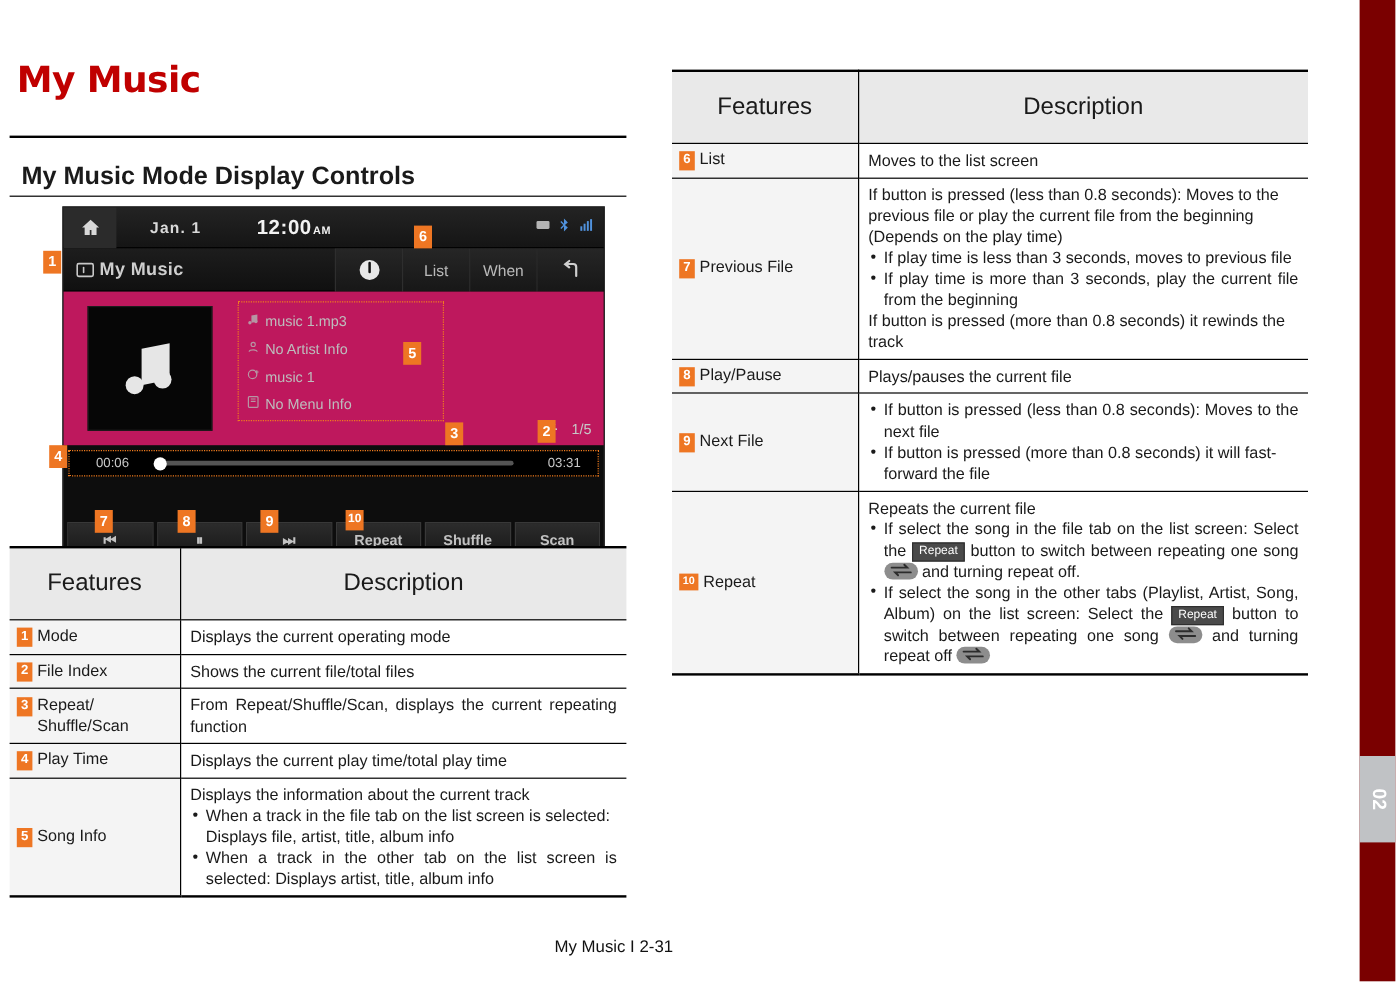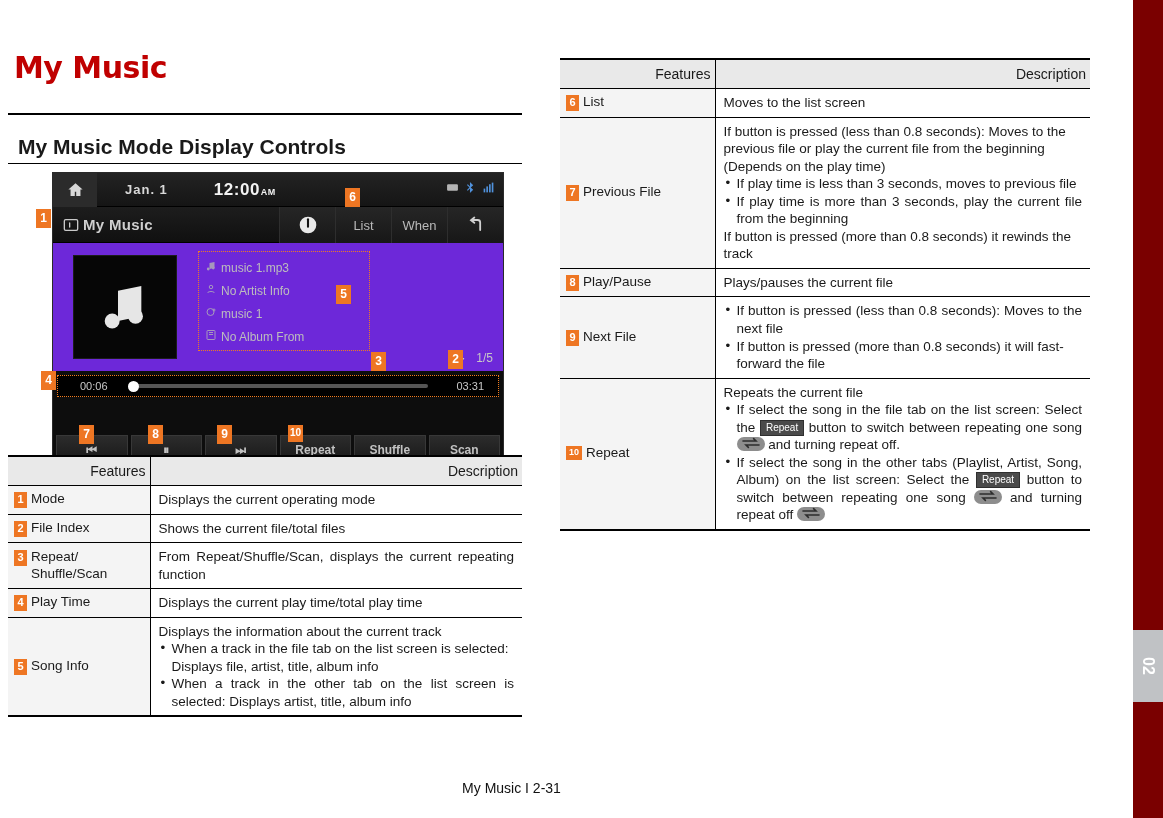--- a/index.html
+++ b/index.html
@@ -61,21 +61,21 @@
     border-bottom:1px solid #000; display:flex; align-items:center;
   }
   .hu-mode-label { color:#cfcfcf; font-size:15px; font-weight:bold; margin-left:30px; letter-spacing:0.3px;}
   .hu-topbtns { position:absolute; right:0; top:0; height:36px; display:flex; }
   .hu-topbtn {
     width:56px; height:36px; border-left:1px solid #2e2e2e;
     display:flex; align-items:center; justify-content:center;
     color:#b9b9b9; font-size:13px; background:linear-gradient(#262626,#171717);
   }
 
-  .hu-body { position:relative; height:128px; background:#6d28d9; }
+  .hu-body { position:relative; height:128px; background:#be185d; }
   .hu-albumart {
     position:absolute; left:20px; top:12px; width:104px; height:104px;
     background:#060606; border:1px solid #1c1c1c;
     display:flex; align-items:center; justify-content:center;
   }
   .hu-songinfo {
     position:absolute; left:145px; top:8px; width:172px; height:100px;
     border:1.5px dotted #f07c1f; padding:4px 6px;
   }
   .hu-song-row { display:flex; align-items:center; height:23px; color:#bdbdbd; font-size:12px; }
@@ -115,22 +115,22 @@
     font-family:"Liberation Sans", sans-serif;
   }
   .badge.small { font-size:10px; padding:3px 2px 4px 2px; }
 
   
   table.spec {
     border-collapse:collapse; width:100%; table-layout:fixed;
     font-size:13.5px; color:#1a1a1a;
   }
   table.spec th {
-    background:#e9e9e9; font-weight:normal; font-size:14px;
-    padding:6px 4px; text-align:right;
+    background:#e9e9e9; font-weight:normal; font-size:20px;
+    padding:18px 4px; text-align:center;
     border-bottom:1px solid #000;
   }
   table.spec thead tr { border-top:2px solid #000; }
   table.spec td { border-bottom:1px solid #000; padding:5px 8px; vertical-align:middle; }
   table.spec td.feat { background:#f4f4f4; border-right:1px solid #000; padding-left:6px; }
   table.spec tbody tr:last-child td { border-bottom:2px solid #000; }
   table.spec thead th:first-child { border-right:1px solid #000; }
 
   .featcell { display:flex; align-items:flex-start; gap:4px; }
   .featbadge {
@@ -272,21 +272,21 @@
           </span>
           <span>music 1</span>
         </div>
         <div class="hu-song-row">
           <span class="hu-song-ico">
             <svg width="12" height="12" viewBox="0 0 24 24" fill="none" stroke="#b5b5b5" stroke-width="2">
                 <rect x="4" y="3" width="16" height="18" rx="1.5"></rect>
                 <path d="M8 7h8M8 11h8"></path>
               </svg>
           </span>
-          <span>No Album From</span>
+          <span>No Menu Info</span>
         </div>
       </div>
 
       <div class="hu-meta">
         <span>
           <svg width="18" height="13" viewBox="0 0 24 18" fill="none" stroke="#cfcfcf" stroke-width="2" stroke-linecap="round">
               <path d="M3 6h15l-3-3M21 12H6l3 3"></path>
             </svg>
         </span>
         <span class="hu-meta-idx">1/5</span>

